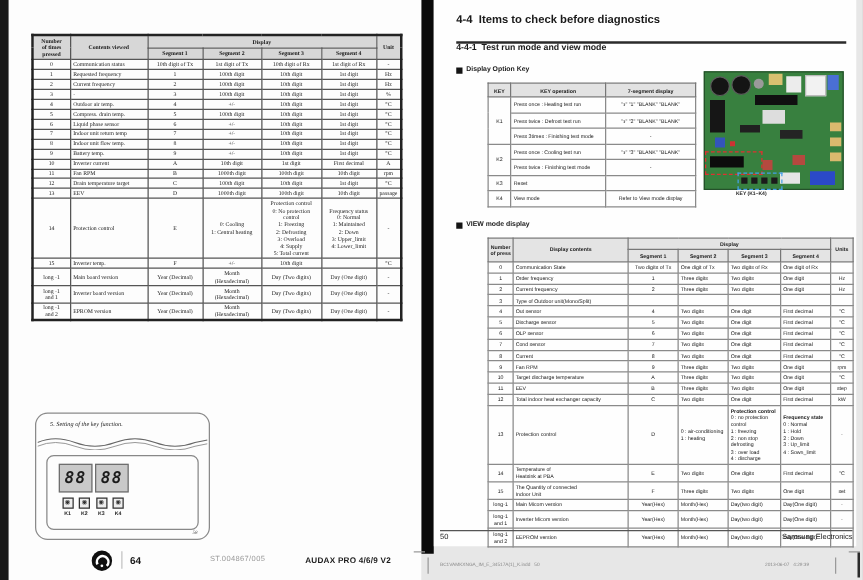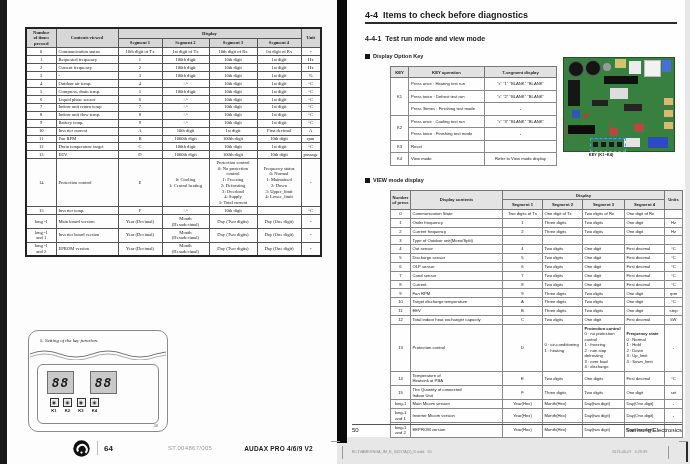--- a/index.html
+++ b/index.html
@@ -25,40 +25,40 @@
   #key-table{left:43px;top:66px;width:166px;font-size:4.2px;line-height:1.3;border:1.5px solid #333;}
   #key-table th{background:#e2e2e2;padding:2.5px 2px;text-align:center;}
   #key-table td{padding:3px 2px;text-align:left;border-color:#8a8a8a;}
   #key-table td.ctr{text-align:center;}
   #view-table{left:43px;top:190px;width:292px;font-size:4.2px;line-height:1.3;border:1.5px solid #333;}
   #view-table th{background:#e4e4e4;padding:1.5px 1px;text-align:center;}
   #view-table td{padding:1.2px 1.5px;text-align:left;border-color:#8a8a8a;}
   #view-table td.ctr{text-align:center;}
   
   #rp-heading{left:18px;top:10px;width:312px;font-size:9px;font-weight:bold;white-space:pre;
-              padding-bottom:2px;border-bottom:2px solid #2b2b2b;}
+              padding-bottom:13px;border-bottom:2px solid #2b2b2b;}
   #rp-sub{left:18px;top:35px;font-size:7px;font-weight:bold;white-space:pre;}
   .seclabel{display:flex;align-items:center;gap:3px;font-size:5.5px;font-weight:bold;}
   #sec1{left:18px;top:53px;}
   #sec2{left:18px;top:177px;}
   .sq{width:5px;height:5px;background:#141414;display:inline-block;}
   
   #pcb{left:216px;top:57px;width:110px;height:93px;background:#38803f;border:1px solid #24512a;}
   #pcb .p{position:absolute;}
   #pcb-caption{left:224px;top:152px;width:60px;text-align:center;font-size:4px;font-weight:bold;}
   
   #rp-footline{left:5px;top:424px;width:330px;height:1px;background:#555;}
   #rp-pageno{left:5px;top:427px;font-size:6px;}
   #rp-brand{left:200px;top:427px;width:135px;text-align:right;font-size:6px;}
   
   #note-box{left:21px;top:330px;width:138px;height:100px;border:1px solid #8a8a8a;border-radius:10px;}
   #note-title{position:absolute;left:11px;top:7px;font-size:5px;font-style:italic;color:#222;}
   #note-wave{position:absolute;left:1px;top:17px;}
   #note-panel{position:absolute;left:8px;top:33px;right:8px;height:58px;border:1px solid #888;border-radius:6px;}
-  #seg-row{position:absolute;left:9px;top:6px;display:flex;gap:16px;text-align:center;}
+  #seg-row{position:absolute;left:9px;top:6px;display:flex;gap:2px;text-align:center;}
   .segbox{width:25px;height:21px;background:#c9c9c9;border:1px solid #6e6e6e;display:flex;align-items:center;justify-content:center;
           font-family:"DejaVu Sans Mono",monospace;font-style:italic;font-weight:bold;font-size:13px;color:#1c1c1c;letter-spacing:1px;}
   #keys-row{position:absolute;left:11px;top:33px;display:flex;gap:3.5px;}
   .key{display:flex;flex-direction:column;align-items:center;width:10px;font-family:"Liberation Sans",sans-serif;}
   .kbtn{width:7px;height:7px;border:1px solid #333;background:#eee;font-size:5px;line-height:6px;text-align:center;color:#333;}
   .klabel{font-size:4.2px;font-weight:bold;margin-top:0.5px;}
   #note-ref{position:absolute;right:9px;bottom:3px;font-size:4px;font-style:italic;color:#555;}
   
   #lp-footer{left:66px;top:438px;height:20px;display:flex;align-items:center;font-family:"Liberation Sans",sans-serif;}
   #lp-divider{width:1px;height:14px;background:#c2c2c2;margin:0 6px 0 7px;}

